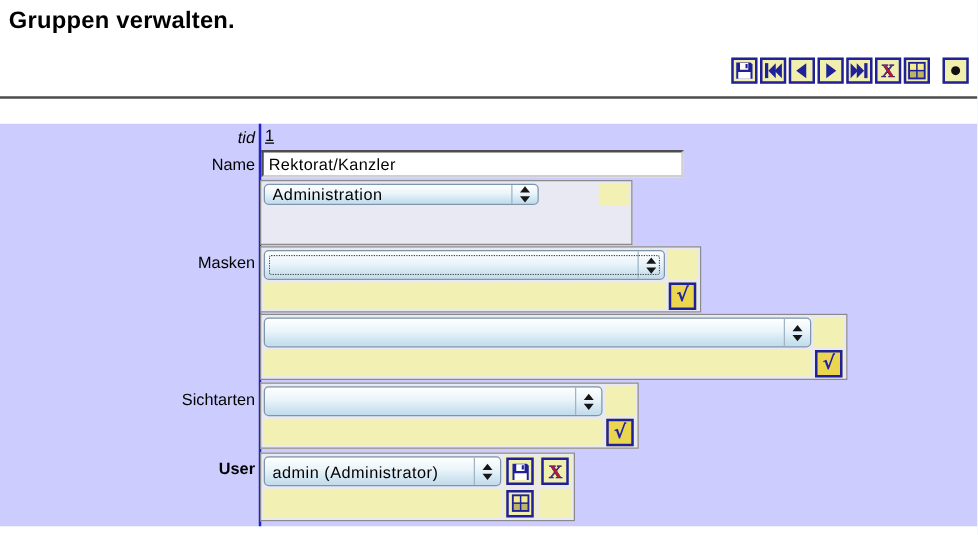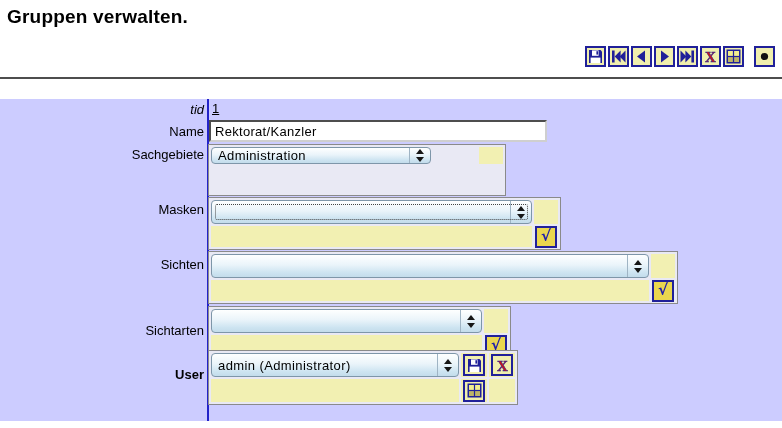--- a/index.html
+++ b/index.html
@@ -136,21 +136,20 @@
 
   <div class="panel">
     <div class="vline"></div>
 
     <div class="flabel" style="top:3px;font-style:italic;">tid</div>
     <div class="tid-value">1</div>
 
     <div class="flabel" style="top:25px;text-align:right;">Name</div>
     <input class="name-input" type="text" value="Rektorat/Kanzler" style="">
 
-    <div class="flabel" style="top:48px;">Sachgebiete</div>
     <div class="group-box" style="top:45px; width:298px; height:52px;">
       <div class="gb-grid cols2" style="grid-template-rows:1fr 20px;gap:48px;">
         <div class="selectbox">
           <span class="sel-text">Administration</span>
           <span class="spin">
               <span class="tri-up"></span>
               <span class="tri-down"></span>
             </span>
         </div>
         <div class="ycell"></div>
@@ -173,58 +172,57 @@
           <span class="focus-ring"></span>
         </div>
         <div class="ycell"></div>
         <div class="ycell"></div>
         <div class="btncell">
           <button class="confirm-btn">√</button>
         </div>
       </div>
     </div>
 
-    <div class="flabel" style="top:158px;">Sichten</div>
     <div class="group-box" style="top:152px; width:470px; height:53px;">
       <div class="gb-grid cols2" style="grid-template-rows:1fr 21px;">
         <div class="selectbox">
           <span class="sel-text"></span>
           <span class="spin">
               <span class="tri-up"></span>
               <span class="tri-down"></span>
             </span>
         </div>
         <div class="ycell"></div>
         <div class="ycell"></div>
         <div class="btncell">
           <button class="confirm-btn">√</button>
         </div>
       </div>
     </div>
 
-    <div class="flabel" style="top:213px;margin-top:11px;">Sichtarten</div>
+    <div class="flabel" style="top:213px;">Sichtarten</div>
     <div class="group-box" style="top:207px; width:303px; height:53px;">
       <div class="gb-grid cols2" style="grid-template-rows:1fr 21px;">
         <div class="selectbox">
           <span class="sel-text"></span>
           <span class="spin">
               <span class="tri-up"></span>
               <span class="tri-down"></span>
             </span>
         </div>
         <div class="ycell"></div>
         <div class="ycell"></div>
         <div class="btncell">
           <button class="confirm-btn">√</button>
         </div>
       </div>
     </div>
 
     <div class="flabel" style="top:268px;font-weight:bold;">User</div>
-    <div class="group-box" style="top:251px; width:310px; height:55px;">
+    <div class="group-box" style="top:263px; width:252px; height:55px;">
       <div class="gb-grid cols3" style="grid-template-rows:1fr 23px;">
         <div class="selectbox">
           <span class="sel-text">admin (Administrator)</span>
           <span class="spin">
               <span class="tri-up"></span>
               <span class="tri-down"></span>
             </span>
         </div>
         <div class="ybtncell">
           <button class="icon-btn">

